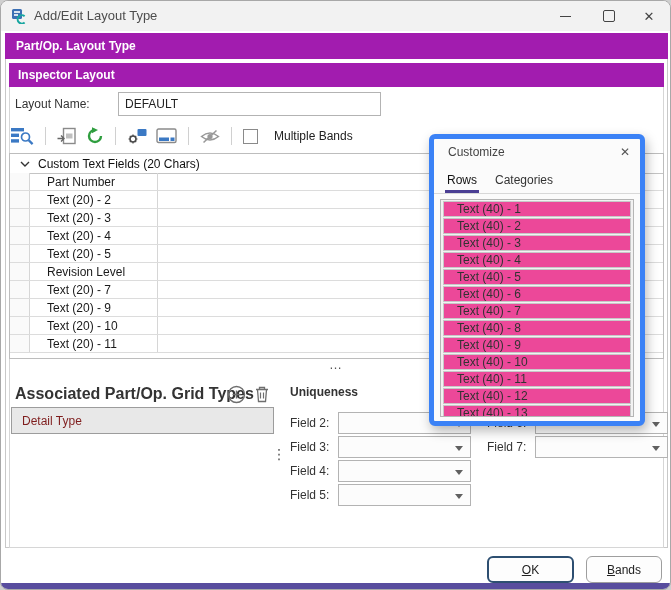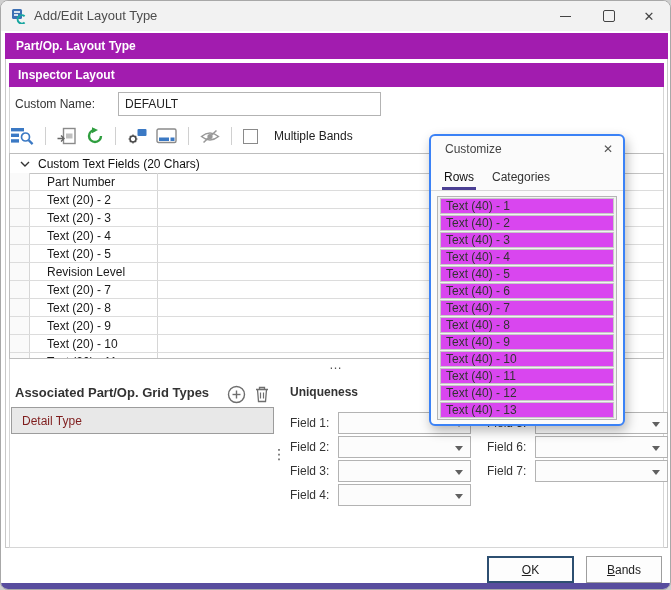--- a/index.html
+++ b/index.html
@@ -49,56 +49,56 @@
   .grid-row{display:flex;height:18px;border-bottom:1px solid #dcdcdc;box-sizing:border-box;}
   .g-rail{width:20px;border-right:1px solid #d6d6d6;background:#fafafa;box-sizing:border-box;}
   .cell-label{width:128px;border-right:1px solid #d6d6d6;box-sizing:border-box;font-size:12px;color:#1a1a1a;
               display:flex;align-items:center;padding-left:17px;}
   .cell-value{flex:1;}
 
   .h-splitter{position:absolute;left:300px;top:356px;width:70px;text-align:center;color:#555;font-size:13px;letter-spacing:1px;}
   .v-splitter{position:absolute;left:271px;top:450px;color:#555;font-size:14px;line-height:7px;width:12px;text-align:center;}
 
   
-  .assoc-title{position:absolute;left:14px;top:384px;font-size:13px;font-weight:bold;color:#333;}
+  .assoc-title{position:absolute;left:14px;top:384px;font-size:16px;font-weight:bold;color:#333;}
   .icon-btn{position:absolute;top:383px;width:20px;height:20px;display:flex;align-items:center;justify-content:center;}
   .add-btn{left:225px;}
   .del-btn{left:251px;}
   .assoc-list{position:absolute;left:10px;top:406px;width:263px;}
   .list-item{height:27px;background:#e8e8e8;border:1px solid #9c9c9c;box-sizing:border-box;
              font-size:12px;color:#7f1d1d;display:flex;align-items:center;padding-left:10px;}
 
   
   .uniq-title{position:absolute;left:289px;top:384px;font-size:12px;font-weight:bold;color:#333;}
   .uniq-grid{position:absolute;left:289px;top:410px;display:grid;grid-template-rows:repeat(4,24px);
              grid-auto-flow:column;grid-auto-columns:189px;column-gap:8px;}
   .field-row{display:flex;align-items:center;height:24px;}
   .field-label{width:48px;font-size:12px;color:#333;}
   .combo{width:133px;height:22px;background:#fcfcfc;border:1px solid #b3b3b3;box-sizing:border-box;position:relative;}
   .combo-arrow{position:absolute;right:7px;top:9px;width:0;height:0;border-left:4px solid transparent;
                border-right:4px solid transparent;border-top:5px solid #606060;}
 
   
-  .customize{position:absolute;left:428px;top:133px;width:196px;height:292px;background:#fbfbfb;
-             border:2px solid #3b82f6;border-radius:6px;box-shadow:2px 5px 12px rgba(0,0,0,.28);
+  .customize{position:absolute;left:428px;top:133px;width:216px;height:292px;background:#fbfbfb;
+             border:5px solid #3b82f6;border-radius:6px;box-shadow:2px 5px 12px rgba(0,0,0,.28);
              box-sizing:border-box;z-index:20;overflow:hidden;}
   .cz-header{height:26px;display:flex;align-items:center;}
   .cz-title{margin-left:14px;font-size:12px;color:#444;}
   .cz-close{margin-left:auto;margin-right:10px;color:#555;font-size:12px;}
   .cz-tabs{height:28px;display:flex;align-items:flex-end;border-bottom:1px solid #d8d8d8;padding-left:13px;gap:18px;}
   .cz-tab{font-size:12px;color:#333;padding-bottom:6px;position:relative;}
   .cz-tab.active{color:#111;}
   .cz-tab.active::after{content:"";position:absolute;left:-2px;right:-2px;bottom:0;height:3px;background:#4b3f94;}
   .cz-list{position:absolute;left:6px;right:6px;top:60px;bottom:4px;border:1px solid #b5b5b5;
            overflow:hidden;background:#f2f2f2;}
-  .cz-item{height:16px;box-sizing:border-box;border:1px solid #c8c8c8;background:#d946ef;margin:1px 2px 0 2px;
-           font-size:12px;color:#333;display:flex;align-items:center;padding-left:5px;}
-
-  
-  .btn{position:absolute;top:555px;height:27px;background:#fdfdfd;display:flex;align-items:center;justify-content:center;box-sizing:border-box;}
+  .cz-item{height:16px;box-sizing:border-box;border:1px solid #c8c8c8;background:#ec4899;margin:1px 2px 0 2px;
+           font-size:12px;color:#333;display:flex;align-items:center;padding-left:13px;}
+
+  
+  .btn{position:absolute;top:555px;height:27px;background:#fdfdfd;display:flex;align-items:center;justify-content:center;box-sizing:border-box;border-radius:6px;}
   .btn span{display:block;font-size:12px;color:#222;}
   .btn span::first-letter{text-decoration:underline;}
   .ok-btn{left:486px;width:87px;border:2px solid #2d4f71;}
   .cancel-btn{left:585px;width:76px;border:1px solid #9e9e9e;}
   .bottom-bar{position:absolute;left:0;top:582px;width:671px;height:8px;background:#584d9e;}
 
   svg{display:block;}
 </style>
 </head>
 <body>
@@ -123,21 +123,21 @@
           <div class="max-glyph"></div>
         </div>
     <div class="winbtn btn-close">✕</div>
   </div>
 
   <div class="outer-frame"></div>
   <div class="inner-frame"></div>
   <div class="hdr hdr1">Part/Op. Layout Type</div>
   <div class="hdr hdr2">Inspector Layout</div>
 
-  <span class="ln-label">Custom Name:</span>
+  <span class="ln-label">Layout Name:</span>
   <input class="ln-input" type="text" value="DEFAULT" style="">
 
   <div class="toolbar">
     <span class="tb-icon">
       <svg width="23" height="18" viewBox="0 0 23 18">
         <rect x="0" y="1" width="13" height="3.4" fill="#3b79c4"></rect>
         <rect x="0" y="6.6" width="8" height="3.4" fill="#3b79c4"></rect>
         <rect x="0" y="12.2" width="8" height="3.4" fill="#3b79c4"></rect>
         <circle cx="14.5" cy="10" r="4" fill="#fff" stroke="#3b79c4" stroke-width="1.7"></circle>
         <line x1="17.6" y1="13.1" x2="21.6" y2="17.1" stroke="#3b79c4" stroke-width="2.2"></line>
@@ -231,25 +231,20 @@
           <div class="cell-label">Revision Level</div>
           <div class="cell-value"></div>
         </div>
 
         <div class="grid-row">
           <div class="g-rail"></div>
           <div class="cell-label">Text (20) - 7</div>
           <div class="cell-value"></div>
         </div>
 
-        <div class="grid-row">
-          <div class="g-rail"></div>
-          <div class="cell-label">Text (20) - 8</div>
-          <div class="cell-value"></div>
-        </div>
 
         <div class="grid-row">
           <div class="g-rail"></div>
           <div class="cell-label">Text (20) - 9</div>
           <div class="cell-value"></div>
         </div>
 
         <div class="grid-row">
           <div class="g-rail"></div>
           <div class="cell-label">Text (20) - 10</div>
@@ -284,26 +279,20 @@
     </svg>
   </div>
   <div class="assoc-list">
 
       <div class="list-item">Detail Type</div>
     </div>
 
   <span class="uniq-title">Uniqueness</span>
   <div class="uniq-grid">
 
-      <div class="field-row">
-        <span class="field-label">Field 1:</span>
-        <div class="combo">
-          <span class="combo-arrow"></span>
-        </div>
-      </div>
 
       <div class="field-row">
         <span class="field-label">Field 2:</span>
         <div class="combo">
           <span class="combo-arrow"></span>
         </div>
       </div>
 
       <div class="field-row">
         <span class="field-label">Field 3:</span>

